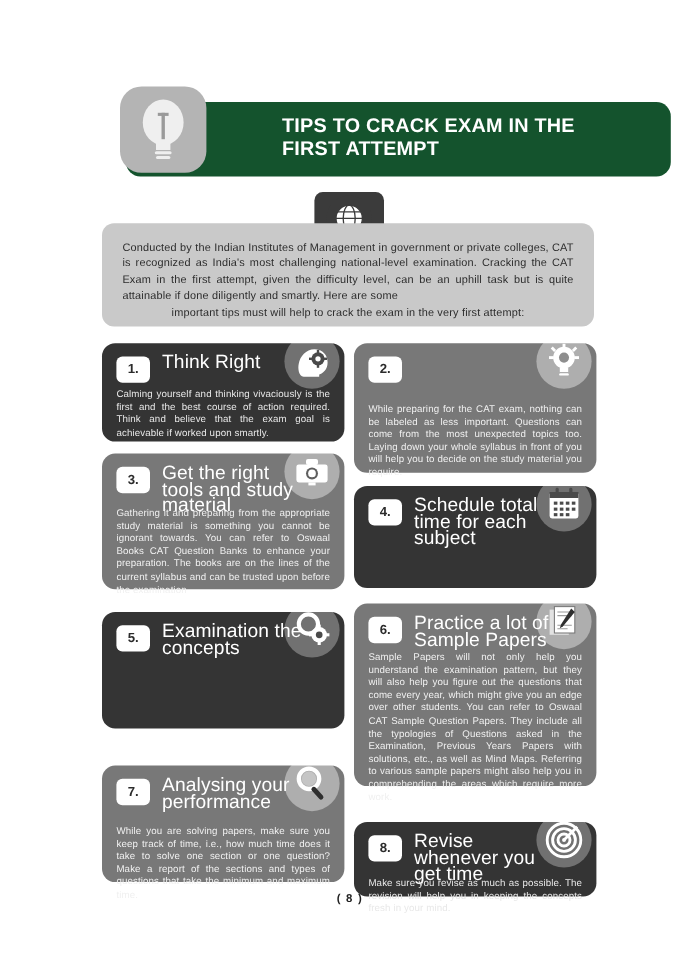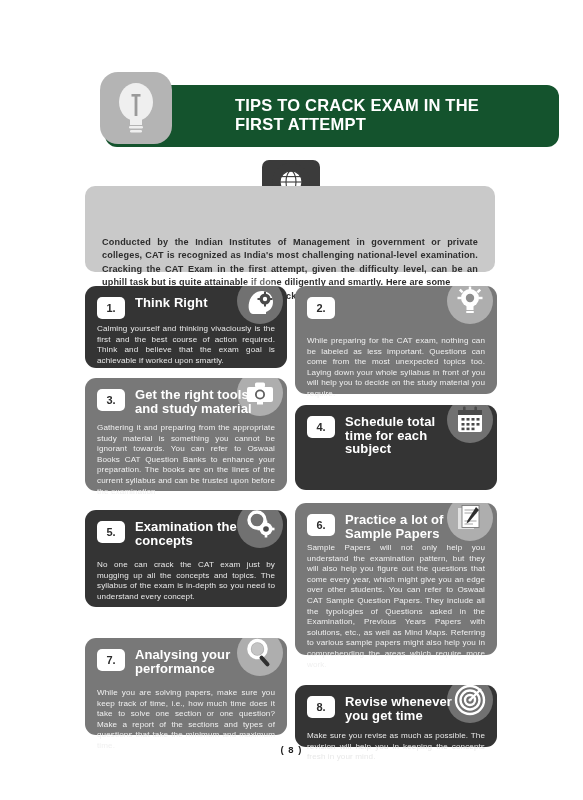--- a/index.html
+++ b/index.html
@@ -38,39 +38,39 @@
   }
   .globe-circle svg{position:absolute;left:7px;top:7px;}
 
   
   .intro{
     position:absolute;left:85px;top:186px;width:410px;height:86px;
     background:#c9c9c9;border-radius:10px;
   }
   .intro-text{
     position:absolute;left:17px;top:14px;width:376px;
-    color:#2d2d2d;font-size:9.1px;font-weight:bold;line-height:13.4px;
-    text-align:justify;letter-spacing:.15px;margin-top:36px;
+    color:#2d2d2d;font-size:9.1px;font-weight:normal;line-height:13.4px;
+    text-align:justify;letter-spacing:.15px;
   }
   .intro-text .last{display:block;text-align:center;}
 
   
   .card{position:absolute;border-radius:11px;}
   .card.dark{background:#343434;}
   .card.gray{background:#787878;}
 
   .num-badge{
     position:absolute;left:12px;top:11px;width:28px;height:22px;
     background:#ffffff;border-radius:5px;
     color:#2b2b2b;font-size:11px;font-weight:bold;
     display:flex;align-items:center;justify-content:center;
   }
   .card-title{
     position:absolute;left:50px;top:10px;width:120px;
-    color:#ffffff;font-size:13px;font-weight:bold;line-height:13.5px;
+    color:#ffffff;font-size:16px;font-weight:normal;line-height:13.5px;
     letter-spacing:.1px;
   }
   .card-body{
     position:absolute;left:12px;width:178px;
     color:#e8e8e8;font-size:8.1px;line-height:10.6px;
     text-align:justify;letter-spacing:.1px;
   }
   .card.gray .card-body{color:#f0f0f0;}
 
   .icon-badge{
@@ -208,21 +208,20 @@
             <rect x="12.5" y="23.6" width="3" height="2.6"></rect>
           <rect x="17.5" y="23.6" width="3" height="2.6"></rect>
         </g>
       </svg>
     </div>
   </div>
 
   <div class="card dark" style="left:85px;top:510px;width:202px;height:97px;">
     <div class="num-badge">5.</div>
     <div class="card-title">Examination the concepts</div>
-    <div class="card-body" style="top:50px;">No one can crack the CAT exam just by mugging up all the concepts and topics. The syllabus of the exam is in-depth so you need to understand every concept.</div>
     <div class="icon-badge">
       <svg width="32" height="32" viewBox="0 0 32 32">
         <circle cx="13" cy="11" r="8" fill="none" stroke="#ffffff" stroke-width="3.4"></circle>
         <g fill="#ffffff">
           <circle cx="22" cy="20" r="6.5"></circle>
           <rect x="20.7" y="11.5" width="2.6" height="3.4"></rect>
             <rect x="20.7" y="25.1" width="2.6" height="3.4"></rect>
           <rect x="13.5" y="18.7" width="3.4" height="2.6"></rect>
             <rect x="27.1" y="18.7" width="3.4" height="2.6"></rect>
         </g>

